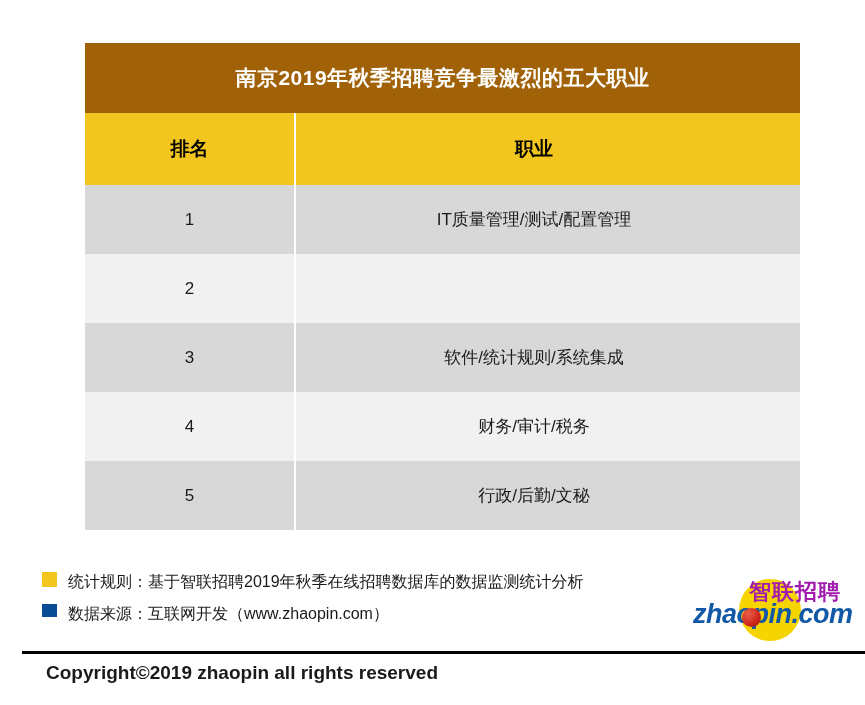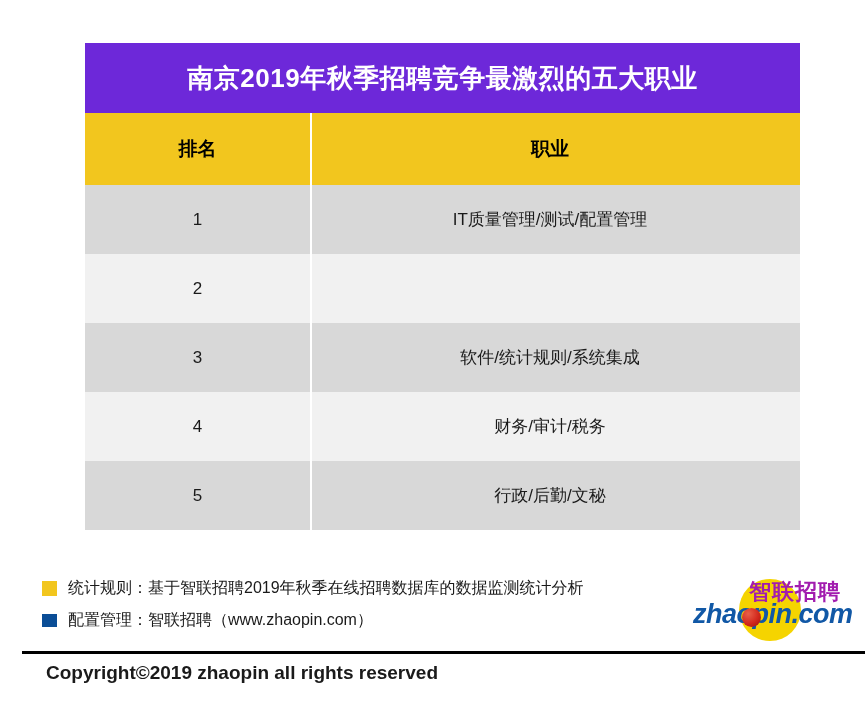--- a/index.html
+++ b/index.html
@@ -17,23 +17,23 @@
 
   
   .table-card {
     position: absolute;
     left: 85px;
     top: 43px;
     width: 715px;
   }
 
   .table-title {
-    background: #6d28d9;
+    background: #a16207;
     color: #ffffff;
-    font-size: 26px;
+    font-size: 21px;
     font-weight: bold;
     letter-spacing: 0.5px;
     height: 70px;
     line-height: 70px;
     text-align: center;
     white-space: nowrap;
   }
 
   .table-head {
     display: flex;
@@ -57,39 +57,38 @@
     display: flex;
     align-items: center;
     justify-content: center;
     font-size: 17px;
     color: #1a1a1a;
   }
   .table-row.odd  { background: #d8d8d8; }
   .table-row.even { background: #f1f1f1; }
 
   .col-rank {
-    width: 227px;
+    width: 211px;
     box-sizing: border-box;
     border-right: 2px solid #ffffff;
   }
   .col-job {
     width: 476px;
     box-sizing: border-box;
   }
 
   
   .notes {
     position: absolute;
     left: 42px;
     top: 572px;
     width: 640px;
   }
   .note-line {
     display: flex;
-    align-items: center;
     height: 32px;
   }
   .note-bullet {
     width: 15px;
     height: 15px;
     flex: 0 0 15px;
     margin-right: 11px;
   }
   .note-bullet.yellow { background: #f2c61e; }
   .note-bullet.blue   { background: #0a4d96; height: 13px; }
@@ -206,21 +205,21 @@
 
 <div class="notes">
 
   <div class="note-line">
     <span class="note-bullet yellow"></span>
     <span class="note-text">统计规则：基于智联招聘2019年秋季在线招聘数据库的数据监测统计分析</span>
   </div>
 
   <div class="note-line">
     <span class="note-bullet blue"></span>
-    <span class="note-text">配置管理：智联招聘（www.zhaopin.com）</span>
+    <span class="note-text">数据来源：互联网开发（www.zhaopin.com）</span>
   </div>
 
 </div>
 
 <div class="logo">
   <span class="logo-circle"></span>
   <span class="logo-cn">智联招聘</span>
   <span class="logo-en">zhaopin.com</span>
   <span class="logo-dot"></span>
 </div>

